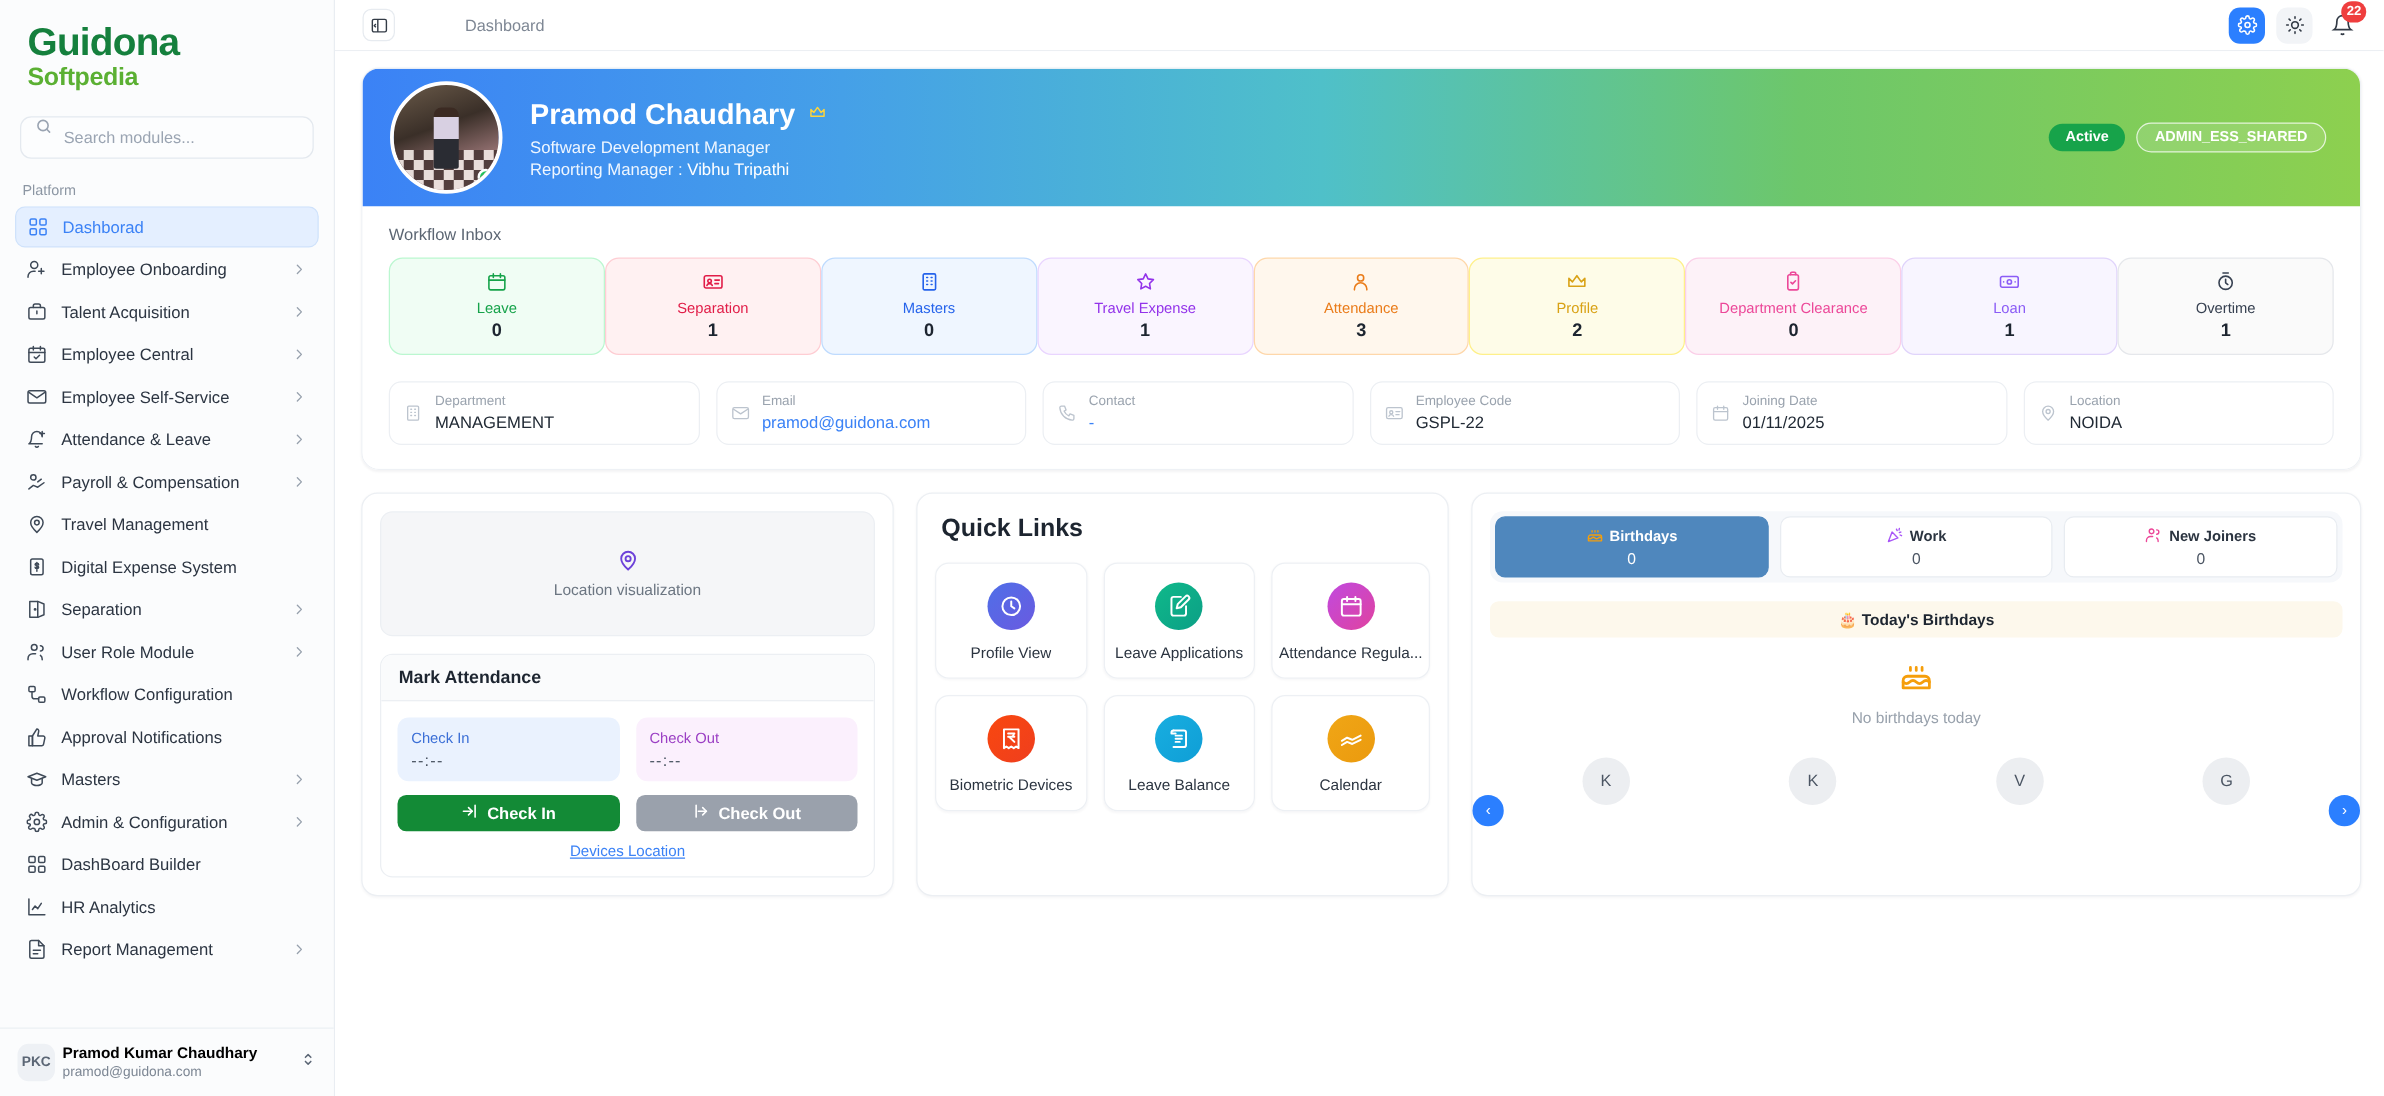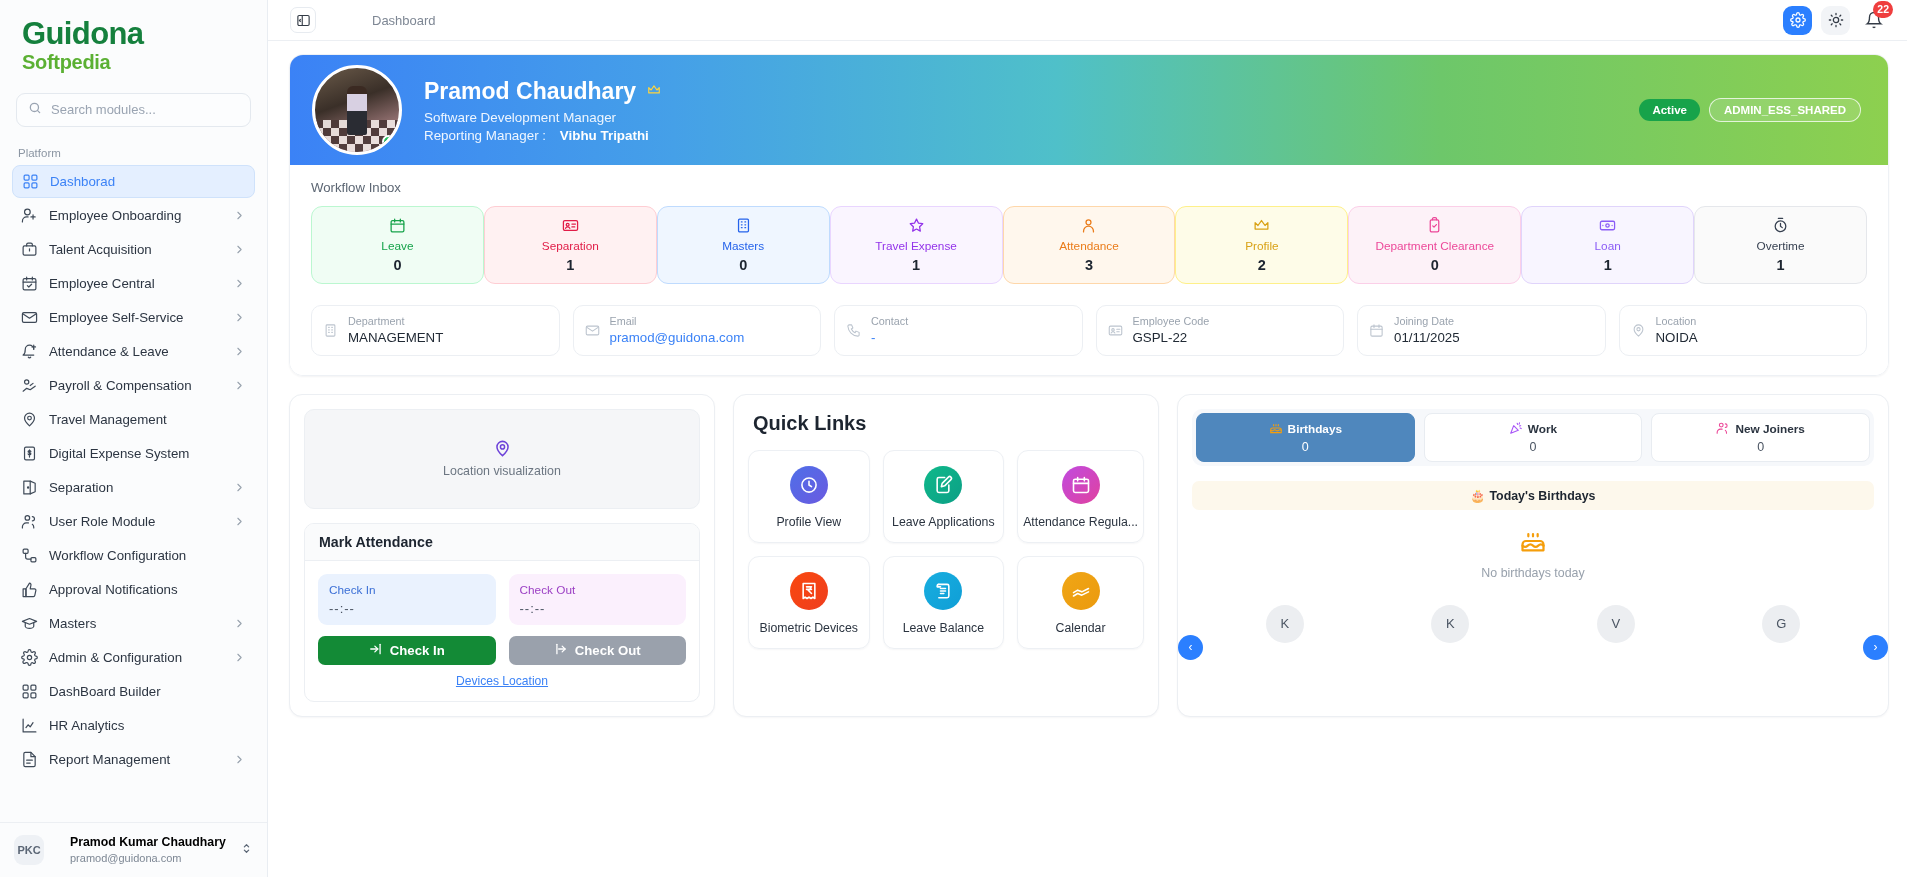--- a/index.html
+++ b/index.html
@@ -24,21 +24,21 @@
   .brand-top {
     font-size: 31px; font-weight: 700; color: #15803d;
     letter-spacing: -0.6px; line-height: 1.05;
   }
   .brand-bottom {
     font-size: 20px; font-weight: 700; color: #5bb033;
     letter-spacing: -0.3px; line-height: 1.1;
   }
   .search-wrap { padding: 10px 16px 6px 16px; }
   .search-box {
-    display: flex; align-items: center; gap: 9px;
+    display: flex; gap: 9px;
     height: 34px; border: 1px solid #e4e9ef; border-radius: 9px;
     background: #fcfdfe; padding: 0 11px;
   }
   .search-box input {
     border: none; outline: none; background: transparent;
     font-size: 13px; color: #4a5565; width: 100%;
     font-family: "Liberation Sans", sans-serif;
   }
   .search-box input::placeholder { color: #9aa4b2; }
   .nav-section-label {
@@ -56,21 +56,21 @@
     background: #e4efff; color: #3b82f6;
     border: 1px solid #cfe2fb;
   }
   .nav-item.active .nav-ico { color: #3b82f6; }
   .nav-label { flex: 1 1 auto; white-space: nowrap; }
   .chev { color: #97a1ad; display:flex;align-items:center; }
 
   
   .side-foot {
     border-top: 1px solid #eceff3;
-    padding: 12px 14px; display: flex; align-items: center; gap: 26px;
+    padding: 12px 14px; display: flex; align-items: center; gap: 6px;
     background: #fbfcfd;
   }
   .avatar-initials {
     width: 30px; height: 30px; border-radius: 9px; background: #eef1f5;
     color: #5b6675; font-size: 11px; font-weight: 600;
     display: flex; align-items: center; justify-content: center; flex: 0 0 30px;
   }
   .side-foot-txt { flex: 1 1 auto; min-width: 0; }
   .sf-name { font-size: 12.3px; font-weight: 700; color: #000000; line-height: 1.25; white-space: nowrap;}
   .sf-mail { font-size: 11px; color: #7d8794; line-height: 1.3; }
@@ -137,21 +137,21 @@
     border-radius: 50%; background: #21c45d; border: 2px solid #fff;
   }
   .pb-info { margin-left: 22px; color: #fff; }
   .pb-name {
     font-size: 23px; font-weight: 700; line-height: 1.25;
     display: flex; align-items: center; gap: 9px;
   }
   .crown { color: #ffd43b; font-size: 17px; }
   .pb-role { font-size: 13.4px; color: #eef6ff; margin-top: 4px; }
   .pb-mgr { font-size: 13.4px; color: #eef6ff; margin-top: 3px; }
-  .pb-mgr b { color: #fff; font-weight: 700; margin-left: 10px; }
+  .pb-mgr b { color: #fff; font-weight: 400; }
   .pb-badges { position: absolute; right: 27px; top: 50%; transform: translateY(-50%); display: flex; gap: 9px; align-items:center;}
   .badge-active {
     background: #17a34a; color: #fff; font-size: 11.5px; font-weight: 700;
     padding: 5px 13px; border-radius: 999px;
   }
   .badge-role {
     border: 1px solid rgba(255,255,255,.75); color: #fff; font-size: 11.5px;
     font-weight: 600; padding: 5px 14px; border-radius: 999px; background: rgba(255,255,255,.13);
   }
 

